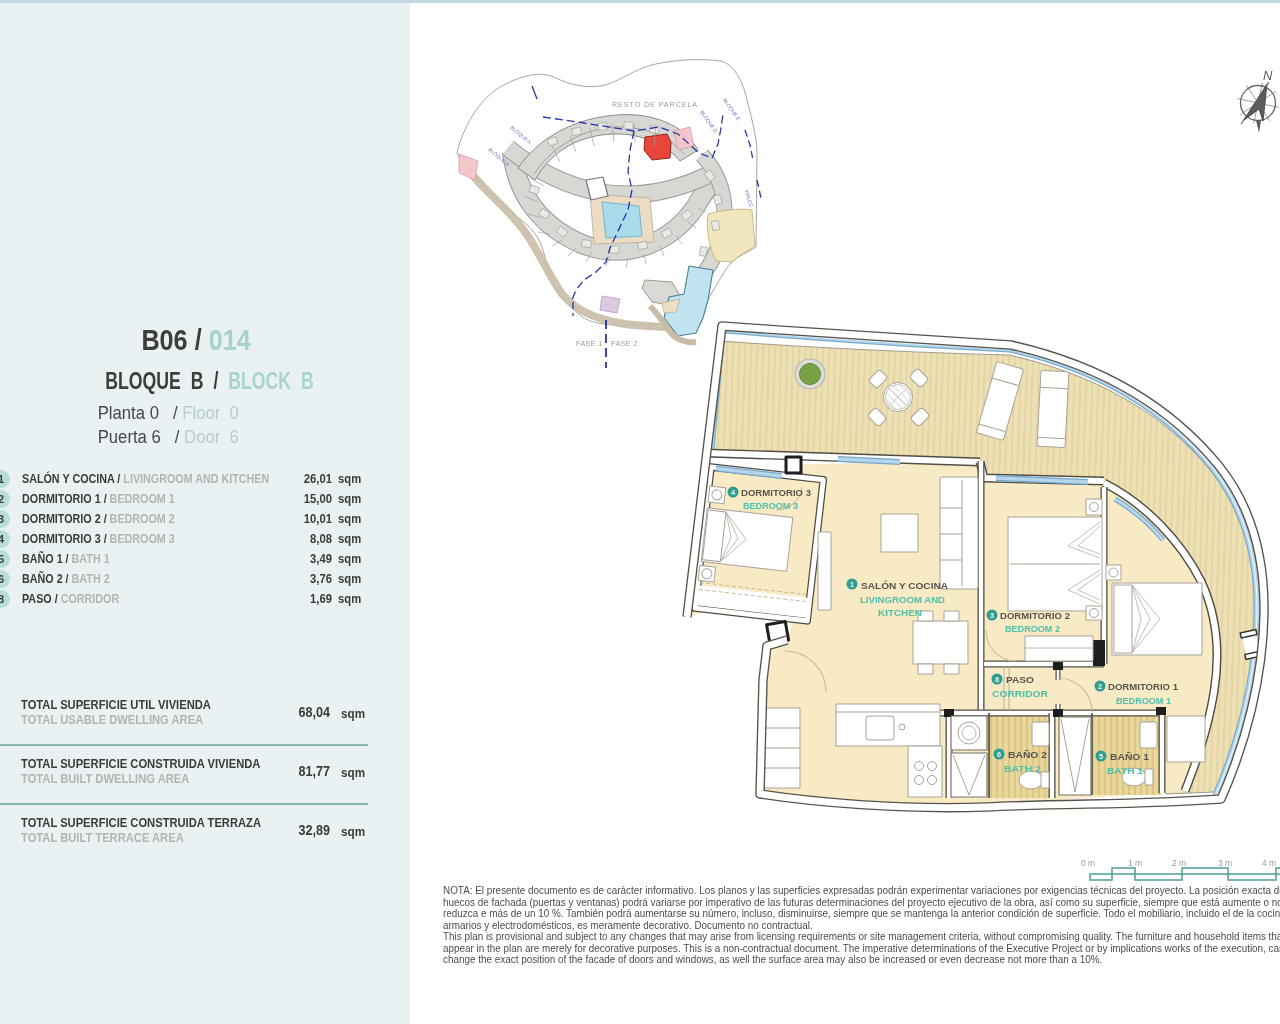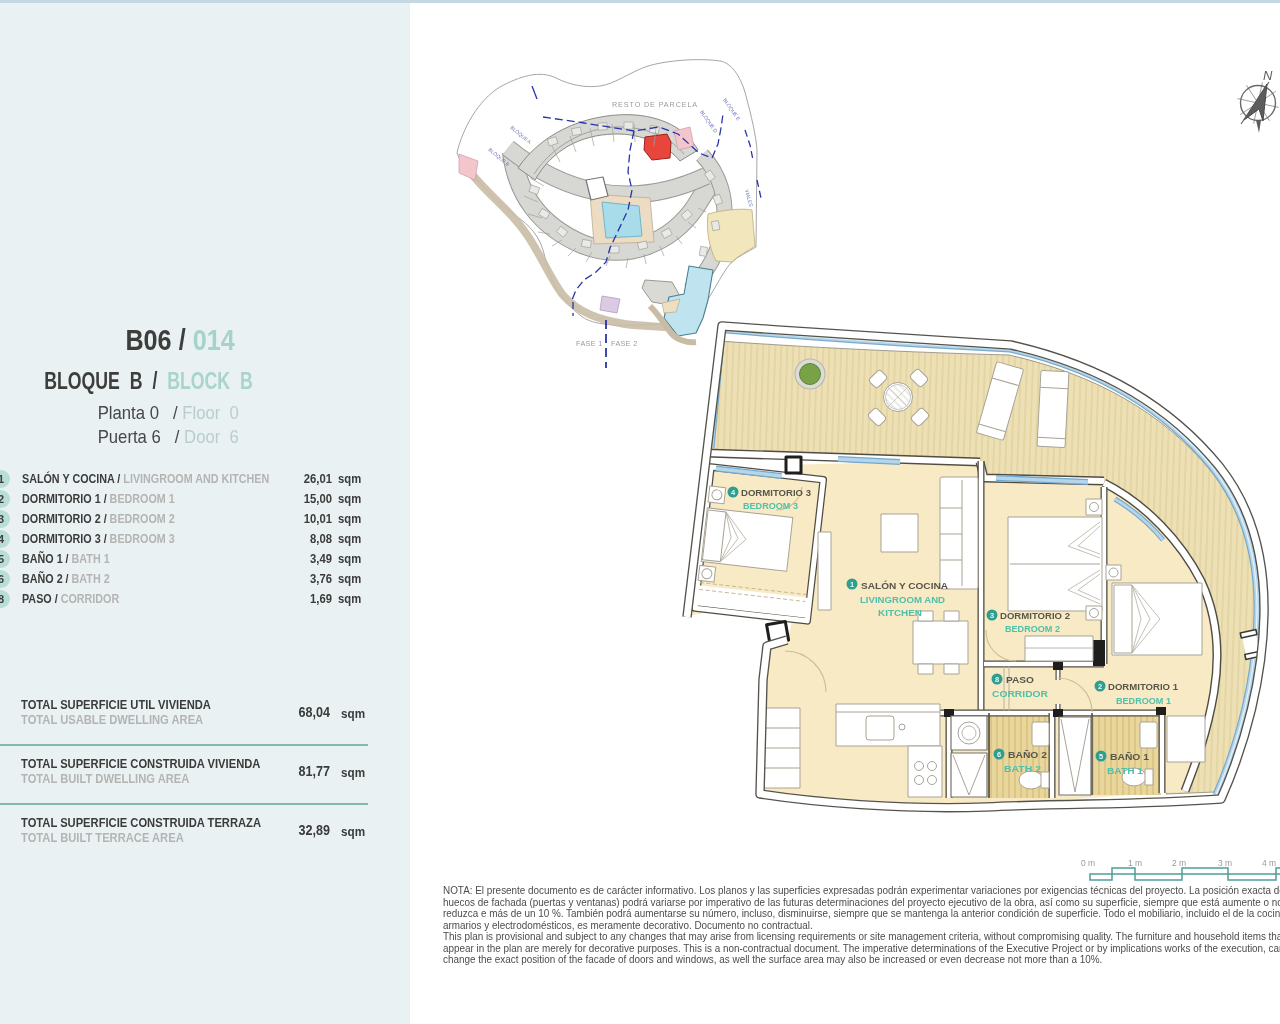--- a/index.html
+++ b/index.html
@@ -10,23 +10,23 @@
   .c90{transform:scaleX(0.90);transform-origin:left top;display:inline-block;white-space:nowrap;}
   .c90r{transform:scaleX(0.90);transform-origin:right top;display:inline-block;white-space:nowrap;}
 </style>
 </head>
 <body>
 
 <div class="abs" style="left:0;top:0;width:410px;height:1024px;background:#e9f1f3;"></div>
 
 <div class="abs" style="left:0;top:0;width:1280px;height:3px;background:#c3d8e2;"></div>
 
-<div class="abs" style="left:0;top:323px;width:360px;text-align:center;font-size:30px;font-weight:bold;color:#3d3d3b;"><span class="cond" style="transform:scaleX(0.84);transform-origin:center top;">B06 / <span style="color:#a5d2cb;">014</span></span></div>
-
-<div class="abs" style="left:13px;top:368px;width:340px;text-align:left;font-size:23px;font-weight:bold;color:#3d3d3b;"><span class="cond" style="transform:scaleX(0.77);transform-origin:center top;">BLOQUE&nbsp; B&nbsp; /&nbsp; <span style="color:#a8d4cd;">BLOCK&nbsp; B</span></span></div>
+<div class="abs" style="left:16px;top:323px;width:360px;text-align:center;font-size:30px;font-weight:bold;color:#3d3d3b;"><span class="cond" style="transform:scaleX(0.84);transform-origin:center top;">B06 / <span style="color:#a5d2cb;">014</span></span></div>
+
+<div class="abs" style="left:5px;top:368px;width:340px;text-align:right;font-size:23px;font-weight:bold;color:#3d3d3b;"><span class="cond" style="transform:scaleX(0.77);transform-origin:center top;">BLOQUE&nbsp; B&nbsp; /&nbsp; <span style="color:#a8d4cd;">BLOCK&nbsp; B</span></span></div>
 
 <div class="abs" style="left:0;top:402px;width:336px;text-align:center;font-size:19px;color:#47474a;"><span class="cond" style="transform:scaleX(0.88);transform-origin:center top;">Planta 0&nbsp;&nbsp; /&nbsp;<span style="color:#b9cdd1;">Floor&nbsp; 0</span></span></div>
 
 <div class="abs" style="left:0;top:426px;width:336px;text-align:center;font-size:19px;color:#47474a;"><span class="cond" style="transform:scaleX(0.88);transform-origin:center top;">Puerta 6&nbsp;&nbsp; /&nbsp;<span style="color:#b9cdd1;">Door&nbsp; 6</span></span></div>
 
 <div class="abs" style="left:0;top:469px;width:410px;font-size:12.5px;font-weight:bold;color:#3b3b39;">
 
   <div style="position:relative;height:20px;">
     <span style="position:absolute;left:-8px;top:1px;width:18px;height:18px;border-radius:50%;background:#b9ded7;color:#3c3c3a;font-size:11px;text-align:center;line-height:18px;">1</span>
     <span class="c86" style="position:absolute;left:22px;top:3px;">SALÓN Y COCINA / <span style="color:#b4b4b2;font-weight:bold;">LIVINGROOM AND KITCHEN</span></span>

